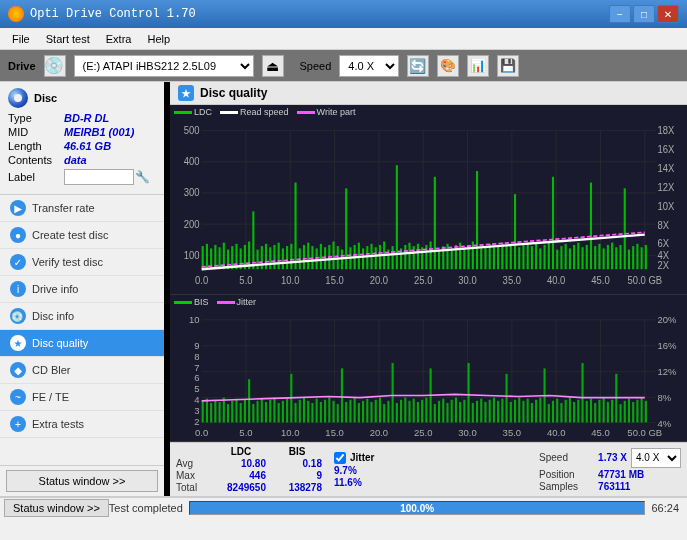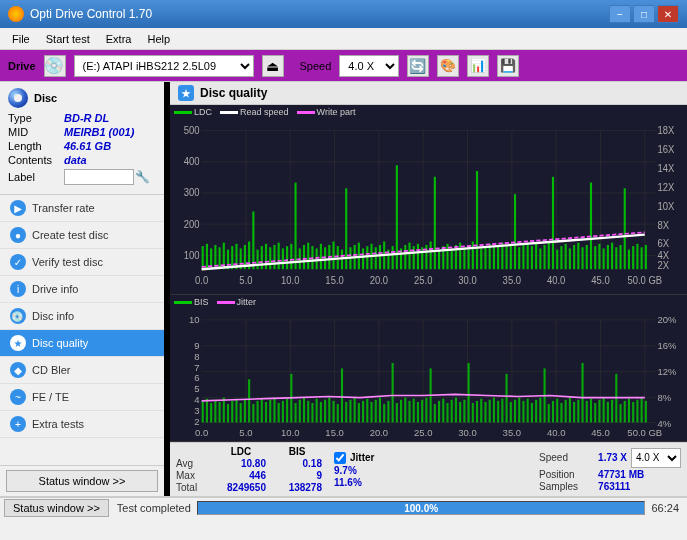--- a/index.html
+++ b/index.html
@@ -22,21 +22,21 @@
       padding: 0 8px;
       user-select: none;
     }
     .title-bar-icon {
       width: 16px; height: 16px;
       background: radial-gradient(circle, #ffcc00, #ff6600);
       border-radius: 50%;
       margin-right: 6px;
     }
     .title-bar-left { display: flex; align-items: center; }
-    .title-bar-title { font-size: 12px; font-weight: normal; }
+    .title-bar-title { font-size: 12px; font-weight: normal; font-family: Liberation Mono, monospace; }
     .title-bar-buttons { display: flex; gap: 2px; }
     .tb-btn {
       width: 22px; height: 18px;
       background: #5a9ae0;
       border: 1px solid #3a7ac0;
       color: white;
       font-size: 10px;
       cursor: pointer;
       display: flex; align-items: center; justify-content: center;
       border-radius: 2px;
@@ -52,21 +52,21 @@
       border-bottom: 1px solid #d0d0d0;
     }
     .menu-item {
       padding: 2px 8px;
       cursor: pointer;
       font-size: 11px;
       color: #000;
     }
     
     .drive-bar {
-      background: #a21caf;
+      background: #737373;
       height: 32px;
       display: flex;
       align-items: center;
       padding: 0 8px;
       border-bottom: 1px solid #ccc;
       gap: 8px;
     }
     .drive-label { font-size: 11px; color: #000; font-weight: bold; }
     .drive-select {
       background: white;
@@ -213,21 +213,21 @@
     }
     .status-window-btn {
       background: #e0e0e0;
       border: 1px solid #aaa;
       padding: 1px 8px;
       font-size: 11px;
       cursor: pointer;
       height: 18px;
       display: flex; align-items: center;
     }
-    .status-text { font-size: 11px; padding-left: 8px; color: #333; flex: 0 0 auto; }
+    .status-text { font-size: 11px; color: #333; flex: 0 0 auto; }
     .progress-bar-container {
       flex: 1;
       height: 14px;
       background: #c0c0c0;
       border: 1px inset #999;
       margin: 0 6px;
       position: relative;
       overflow: hidden;
     }
     .progress-bar-fill {

